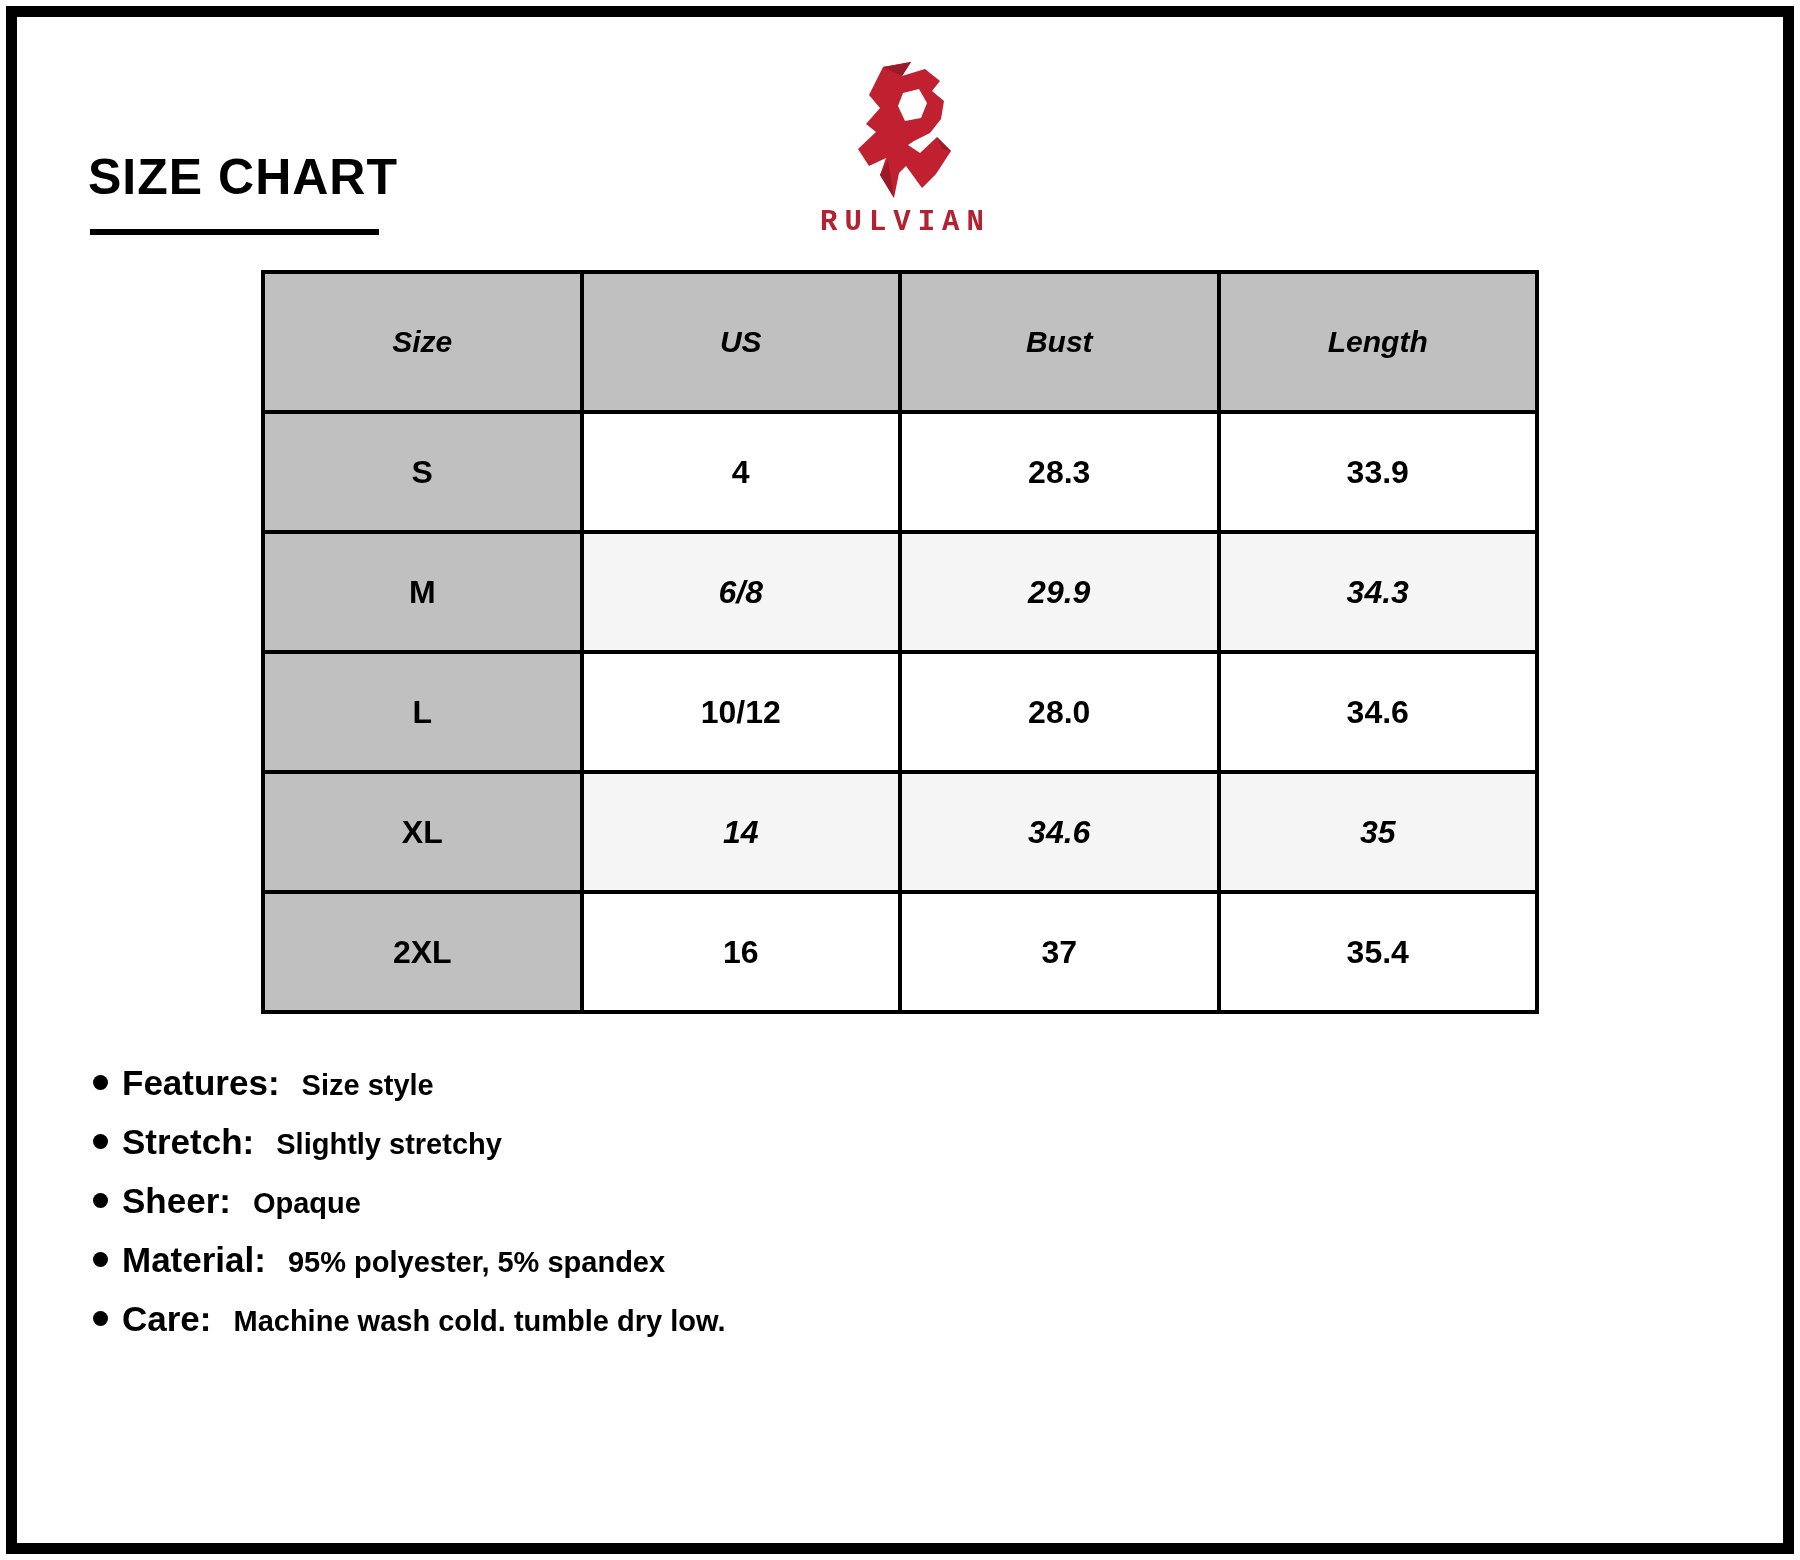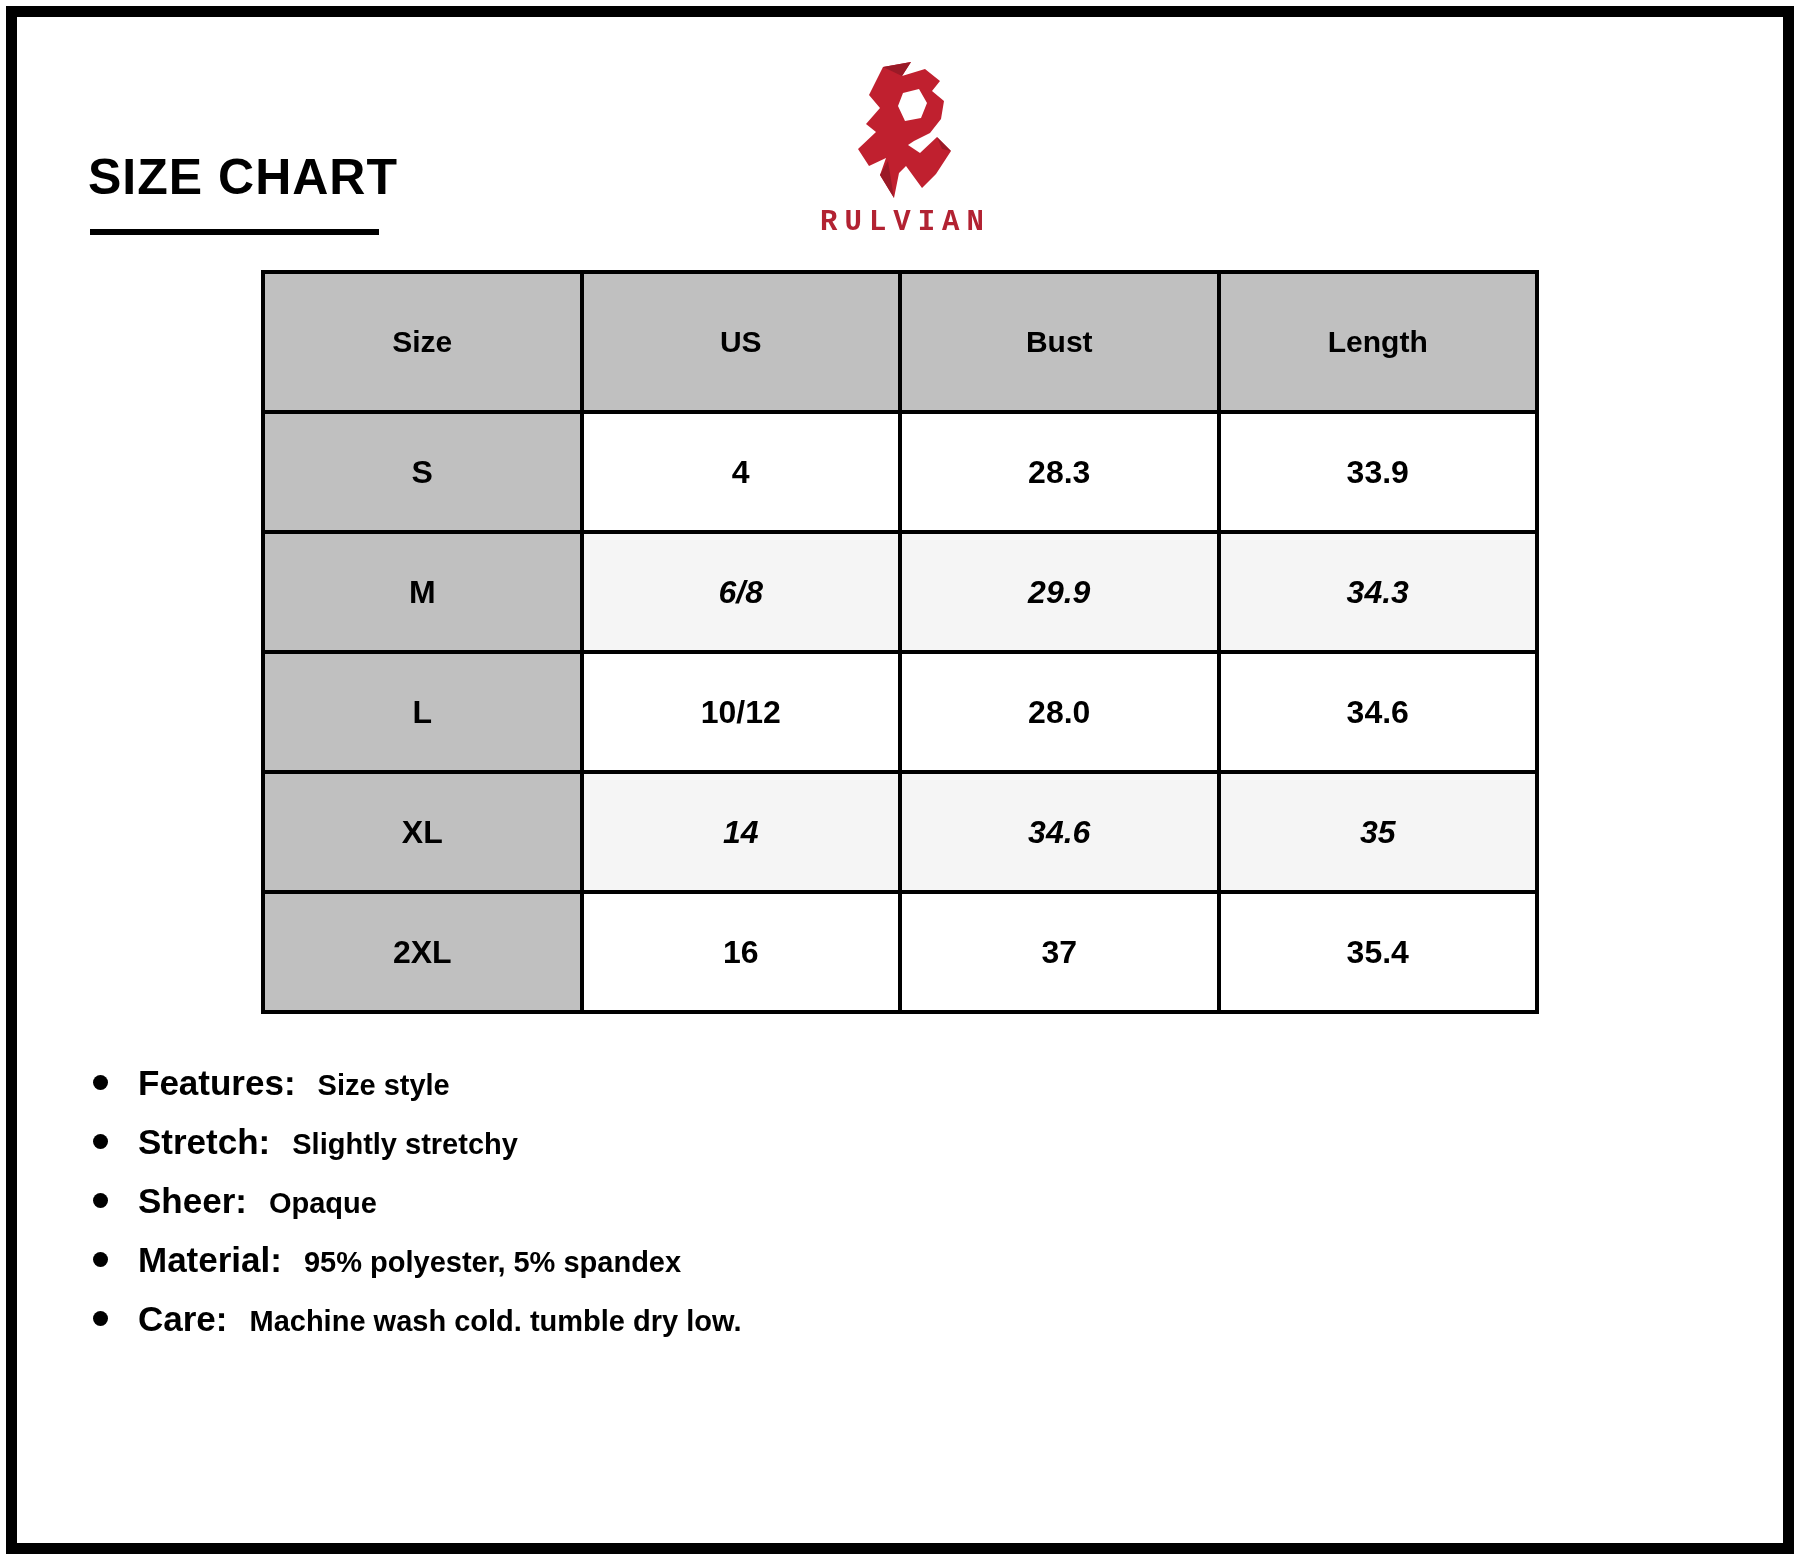--- a/index.html
+++ b/index.html
@@ -85,21 +85,21 @@
     table-layout: fixed;
     text-align: center;
   }
   .size-table th, .size-table td {
     border: 4px solid var(--ink);
     padding: 0;
     font-weight: bold;
     color: var(--ink);
     vertical-align: middle;
   }
-  .size-table thead tr { height: 140px; }
+  .size-table thead tr { height: 140px; font-style: italic; }
   .size-table thead th {
     background: var(--gray-head);
     font-size: 30px;
   }
   .size-table tbody tr { height: 120px; }
   .size-table tbody th {
     background: var(--gray-head);
     font-size: 32px;
   }
   .size-table tbody td {
@@ -123,21 +123,21 @@
     white-space: nowrap;
   }
   .dot {
     flex: none;
     width: 15px;
     height: 15px;
     border-radius: 50%;
     background: var(--ink);
     margin: 0 14px 0 3px;
   }
-  .d-text { display: flex; align-items: baseline; margin-left: 16px; }
+  .d-text { display: flex; align-items: baseline; }
   .d-label { font-size: 35px; font-weight: bold; }
   .d-value { font-size: 29px; font-weight: bold; margin-left: 22px; }
 </style>
 </head>
 <body>
 
 <div class="canvas">
 
   <div class="frame"></div>
 

